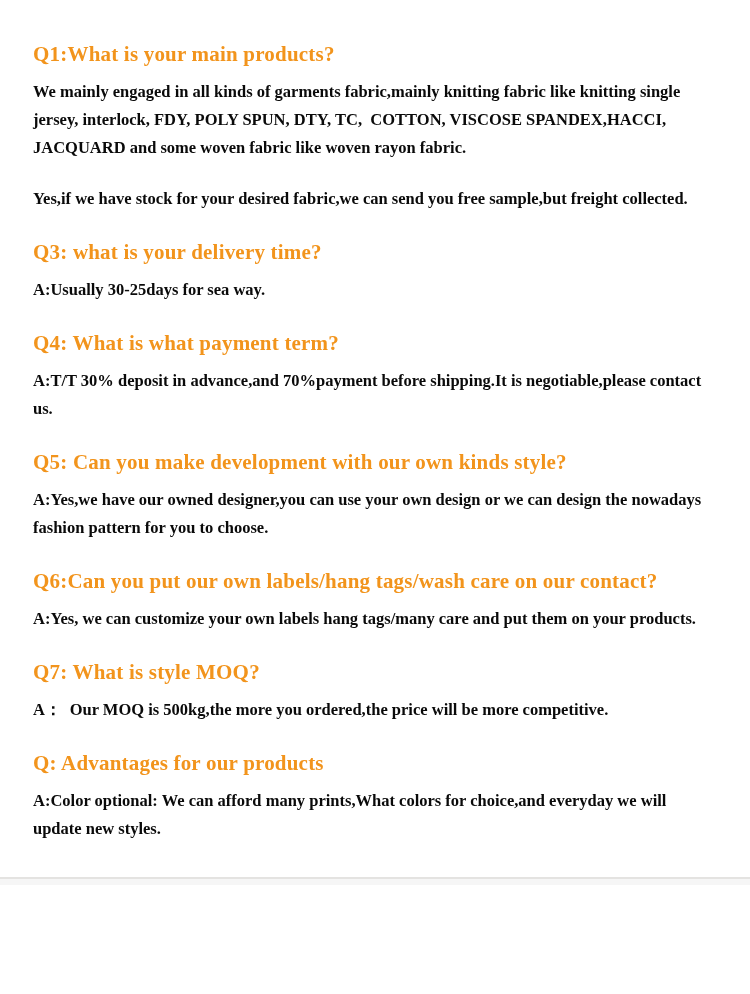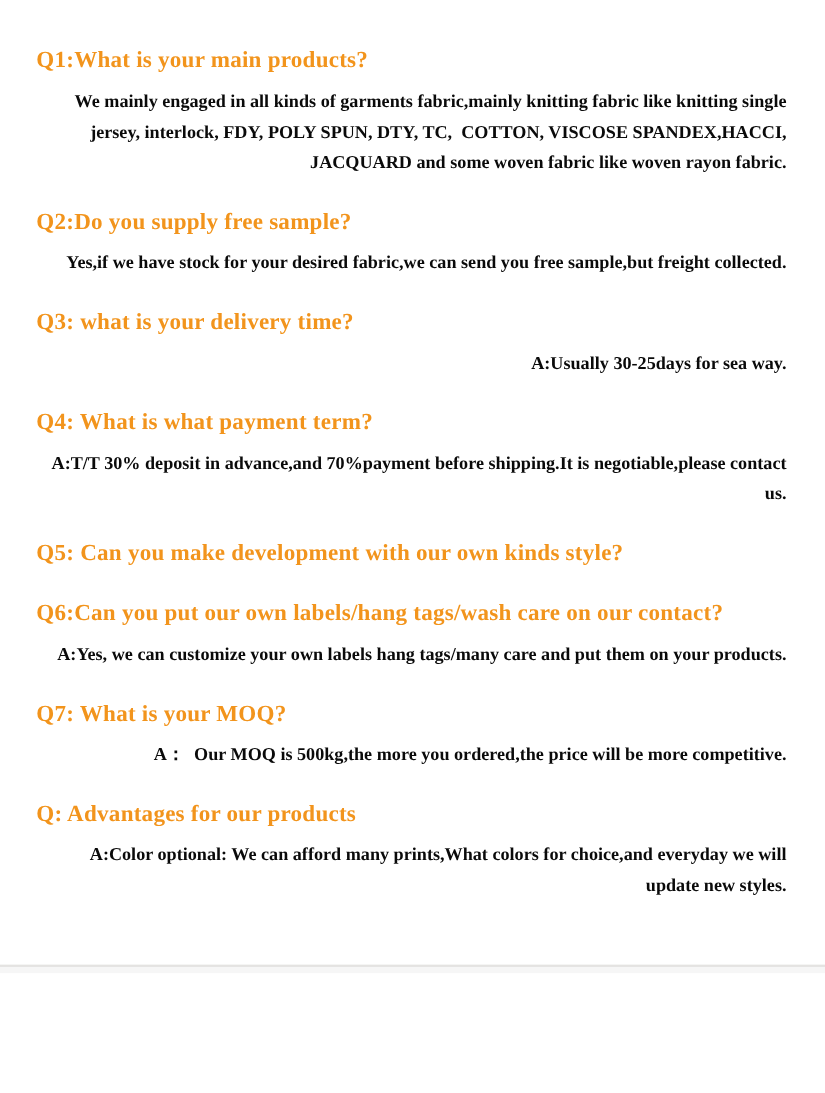--- a/index.html
+++ b/index.html
@@ -30,21 +30,20 @@
     letter-spacing: 0.2px;
   }
   .answer {
     margin: 0;
     max-width: 682px;
     font-size: 16.5px;
     line-height: 28px;
     font-weight: bold;
     color: #0a0a0a;
     white-space: pre-wrap;
-    text-align: right;
   }
   .bottom-strip {
     position: absolute;
     left: 0;
     bottom: 0;
     width: 100%;
     height: 6px;
     background: #f6f6f6;
     border-top: 2px solid #e4e3e1;
   }
@@ -54,45 +53,45 @@
 
 <div class="page">
   <div class="content">
     <div id="faq-list">
   <section class="faq-item">
     <h2 class="question">Q1:What is your main products?</h2>
     <p class="answer">We mainly engaged in all kinds of garments fabric,mainly knitting fabric like knitting single jersey, interlock, FDY, POLY SPUN, DTY, TC,  COTTON, VISCOSE SPANDEX,HACCI, JACQUARD and some woven fabric like woven rayon fabric.</p>
   </section>
 
   <section class="faq-item">
-    <h2 class="question">Q2:Do you supply free sample?</h2>
     <p class="answer">Yes,if we have stock for your desired fabric,we can send you free sample,but freight collected.</p>
   </section>
 
   <section class="faq-item">
     <h2 class="question">Q3: what is your delivery time?</h2>
     <p class="answer">A:Usually 30-25days for sea way.</p>
   </section>
 
   <section class="faq-item">
     <h2 class="question">Q4: What is what payment term?</h2>
     <p class="answer">A:T/T 30% deposit in advance,and 70%payment before shipping.It is negotiable,please contact us.</p>
   </section>
 
   <section class="faq-item">
     <h2 class="question">Q5: Can you make development with our own kinds style?</h2>
+    <p class="answer">A:Yes,we have our owned designer,you can use your own design or we can design the nowadays fashion pattern for you to choose.</p>
   </section>
 
   <section class="faq-item">
     <h2 class="question">Q6:Can you put our own labels/hang tags/wash care on our contact?</h2>
     <p class="answer">A:Yes, we can customize your own labels hang tags/many care and put them on your products.</p>
   </section>
 
   <section class="faq-item">
-    <h2 class="question">Q7: What is your MOQ?</h2>
+    <h2 class="question">Q7: What is style MOQ?</h2>
     <p class="answer">A：  Our MOQ is 500kg,the more you ordered,the price will be more competitive.</p>
   </section>
 
   <section class="faq-item">
     <h2 class="question">Q: Advantages for our products</h2>
     <p class="answer">A:Color optional: We can afford many prints,What colors for choice,and everyday we will update new styles.</p>
   </section>
 </div>
   </div>
   <div class="bottom-strip"></div>

